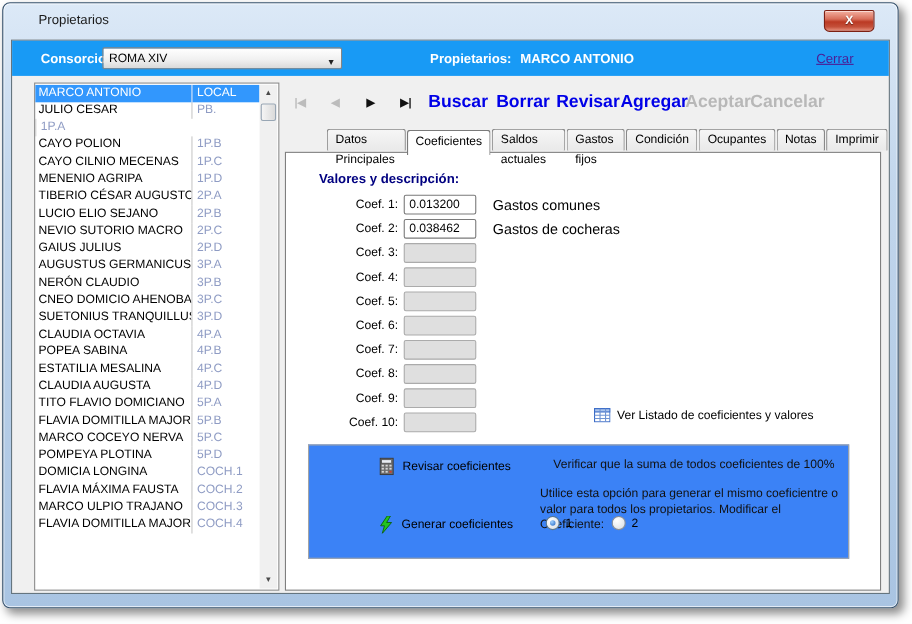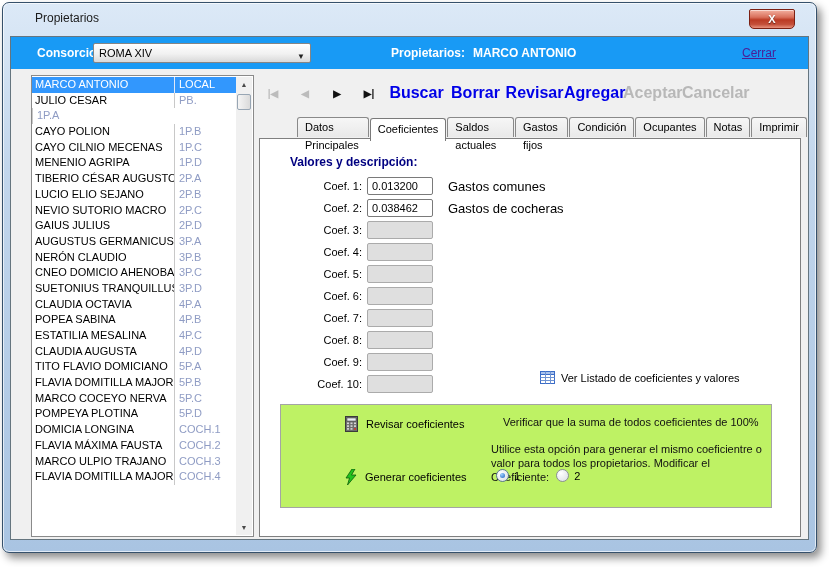--- a/index.html
+++ b/index.html
@@ -85,21 +85,21 @@
             font-family:"Liberation Sans",sans-serif; }
   .cinput.off { background:#dfdfdf; border-color:#ababab; }
   .cdesc { font-size:13px; color:#000; padding-left:15px; }
 
   .ver-listado { position:absolute; left:280px; top:232px; display:flex; align-items:center;
                  cursor:pointer; }
   .ver-listado span { font-size:11px; color:#000; margin-left:6px; }
 
   
   .groupbox { position:absolute; left:20px; top:265px; width:492px; height:104px;
-              border:1px solid #a4a4a4; background:#bef264; }
+              border:1px solid #a4a4a4; background:#3b82f6; }
   .tool-item { position:absolute; display:flex; align-items:center; cursor:pointer; }
   .tool-item span { font-size:11px; color:#000; margin-left:8px; }
   .revisar { left:64px; top:11px; }
   .generar { left:64px; top:64px; }
   .hint1 { position:absolute; left:222px; top:11px; font-size:11px; color:#111; }
   .hint2 { position:absolute; left:210px; top:37px; font-size:11px; color:#111; line-height:14px; }
   .radios { position:absolute; left:210px; top:64px; display:flex; }
   .radio { display:flex; align-items:center; margin-right:31px; cursor:pointer; }
   .rdot { width:13px; height:13px; border-radius:50%; border:1px solid #8b9097;
           background:radial-gradient(circle at 35% 30%,#ffffff,#d8dde2); position:relative; }

